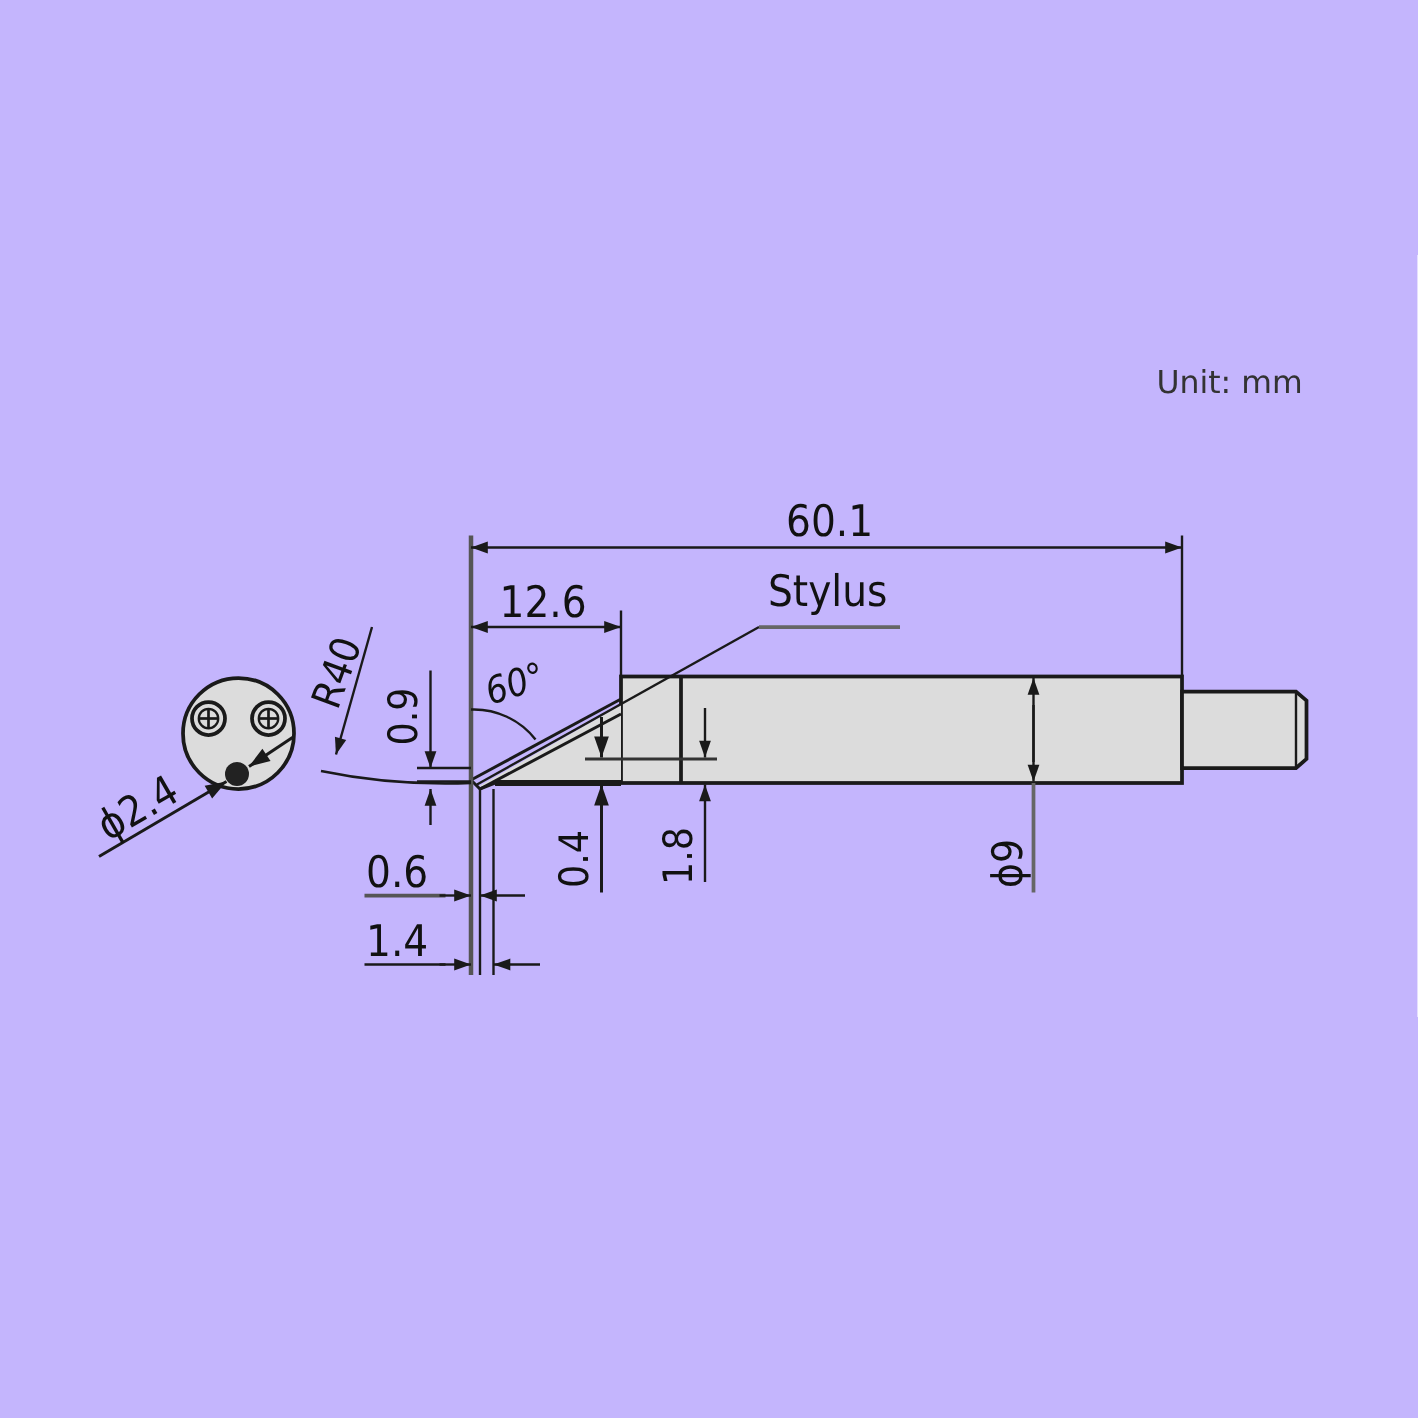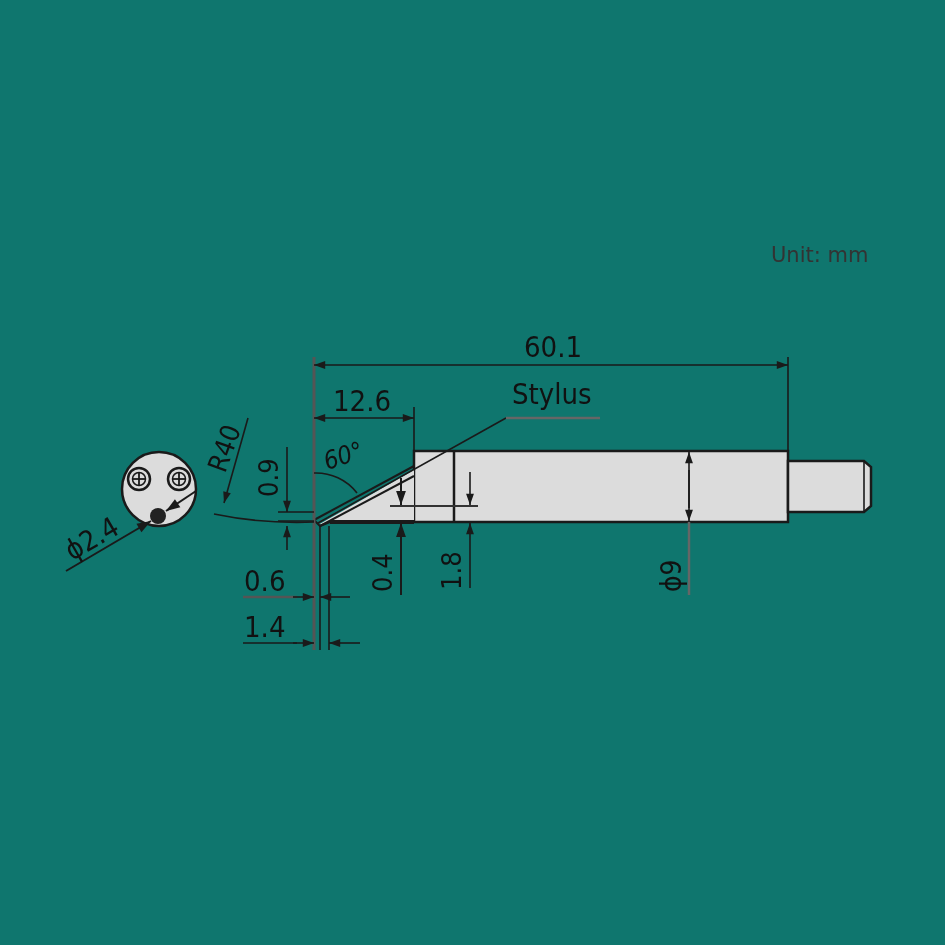--- a/index.html
+++ b/index.html
@@ -1,16 +1,16 @@
 <!DOCTYPE html>
 <html><head>
   <meta charset="utf-8">
   <style>
     html, body { margin: 0; padding: 0; background: #ffffff; }
-    .canvas { position: relative; width: 945px; height: 945px; background: #0f766e; overflow: hidden; }
+    .canvas { position: relative; width: 945px; height: 945px; background: #c4b5fd; overflow: hidden; }
     svg { position: absolute; left: 0; top: 0; }
     .lbl { font-family: "DejaVu Sans Condensed", "DejaVu Sans", "Liberation Sans", sans-serif; fill: #111111; }
     .unit { font-family: "DejaVu Sans", "Liberation Sans", sans-serif; fill: #333333; }
   </style>
 </head>
 <body>
 
 <div class="canvas">
   <svg width="945" height="945" viewBox="0 0 945 945">
     <defs>

